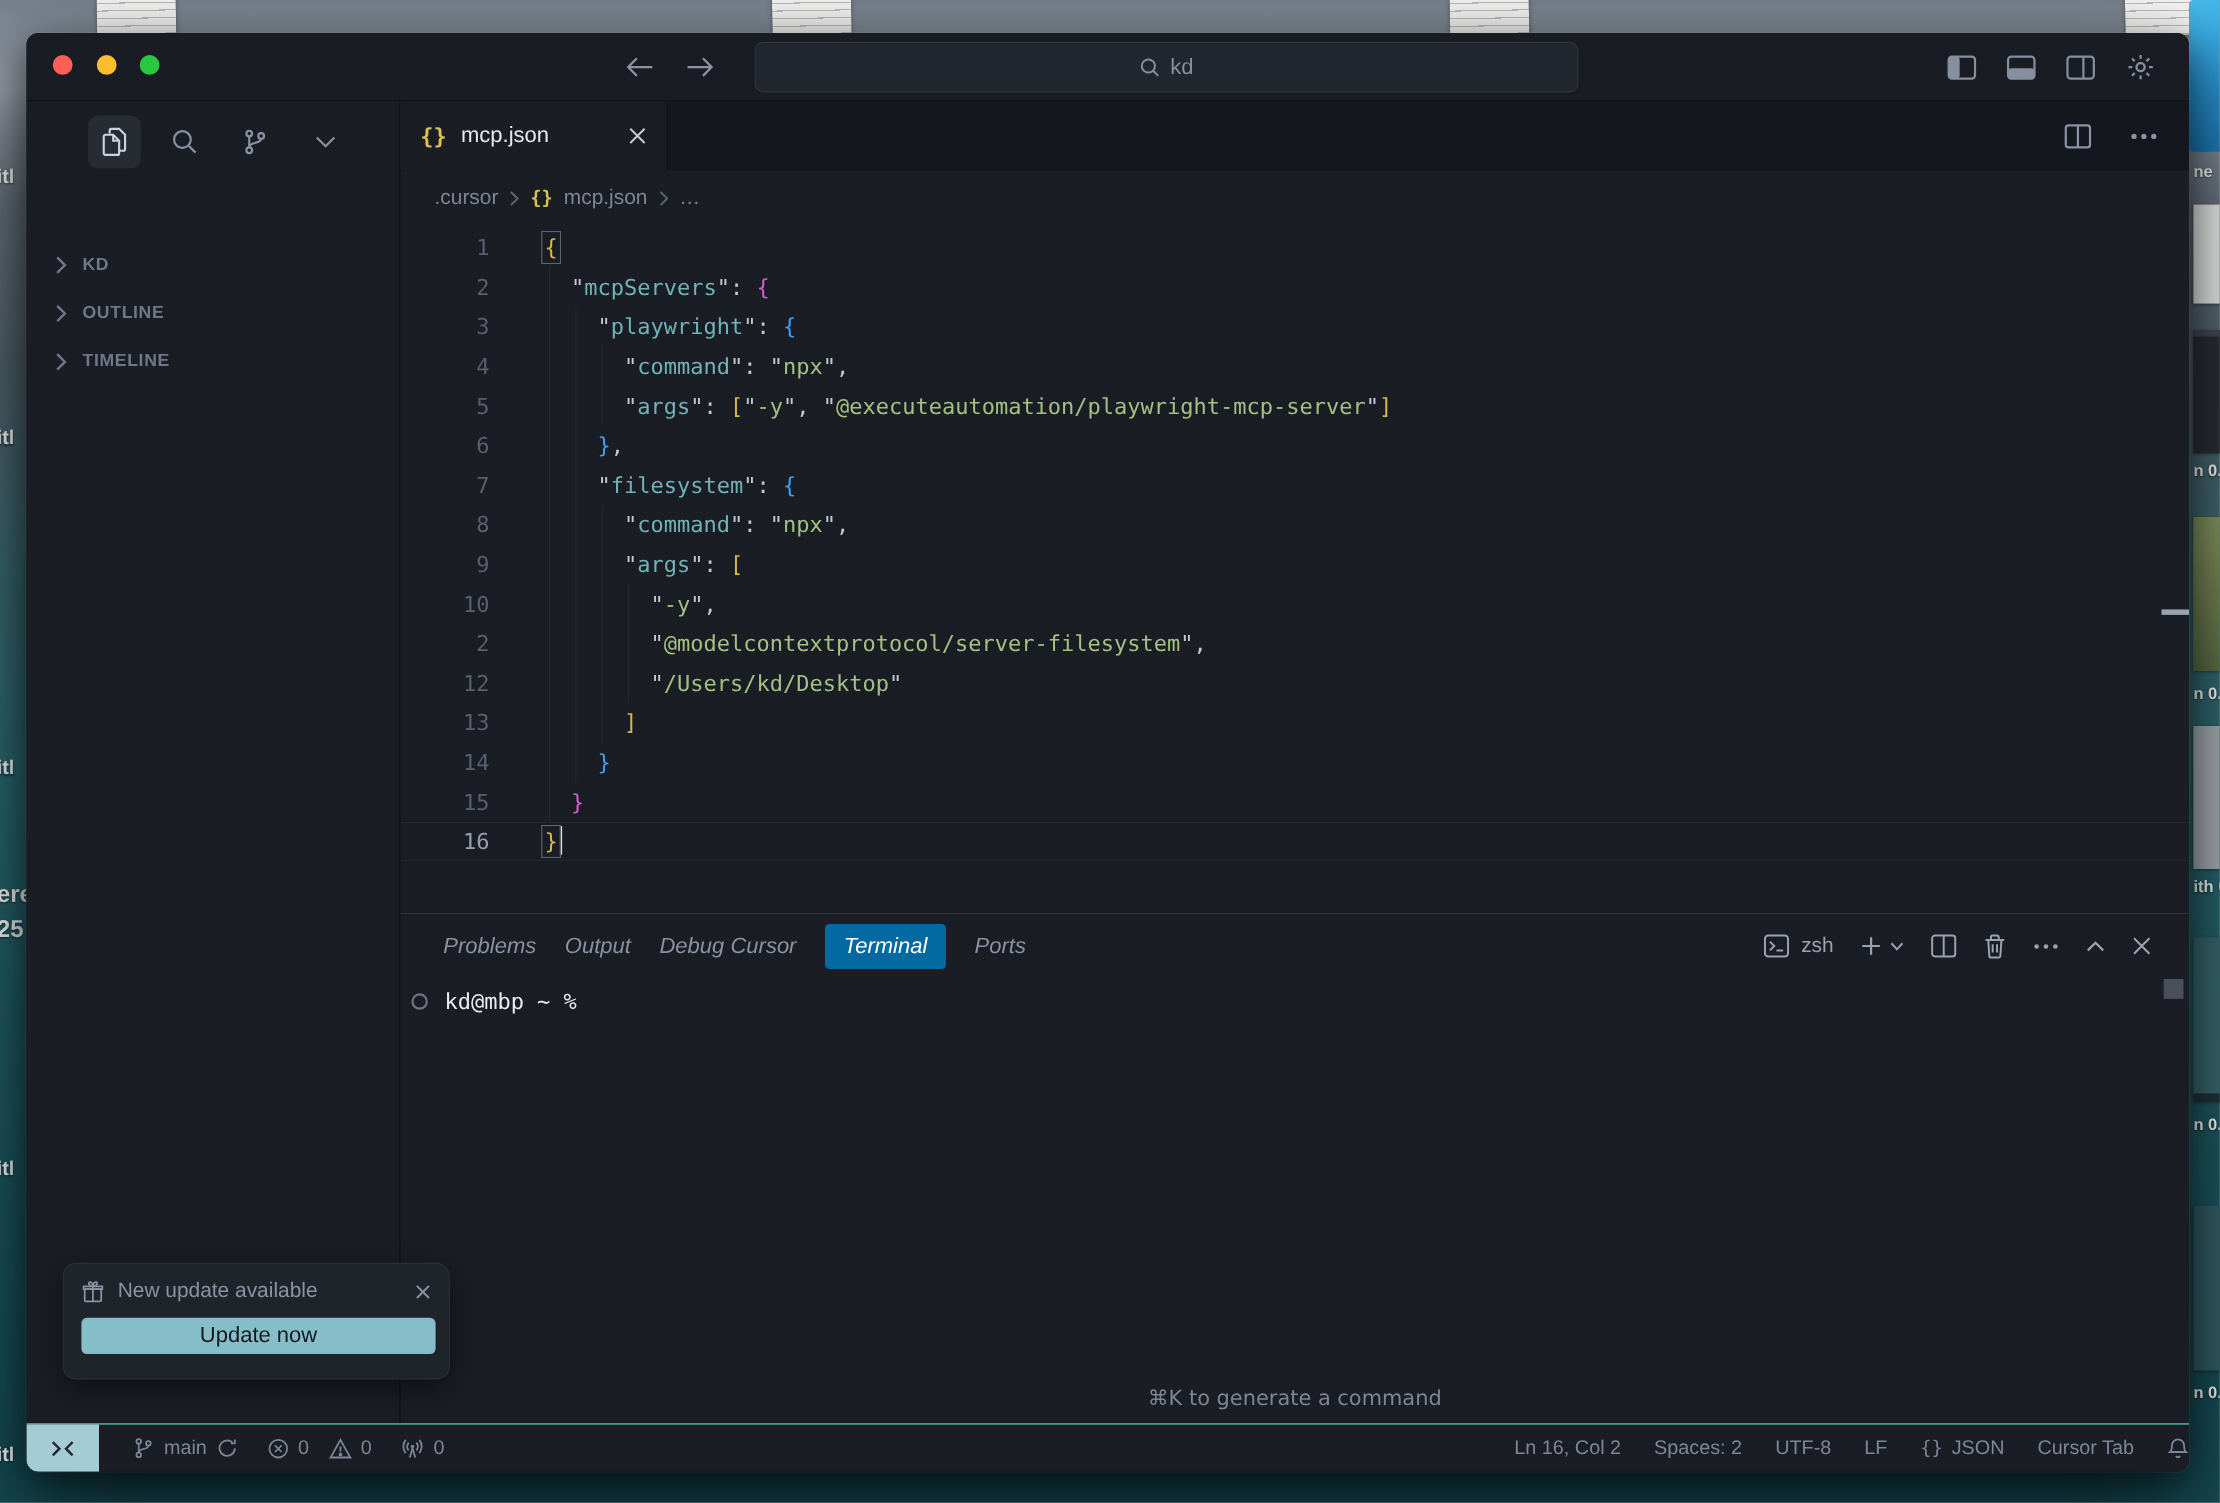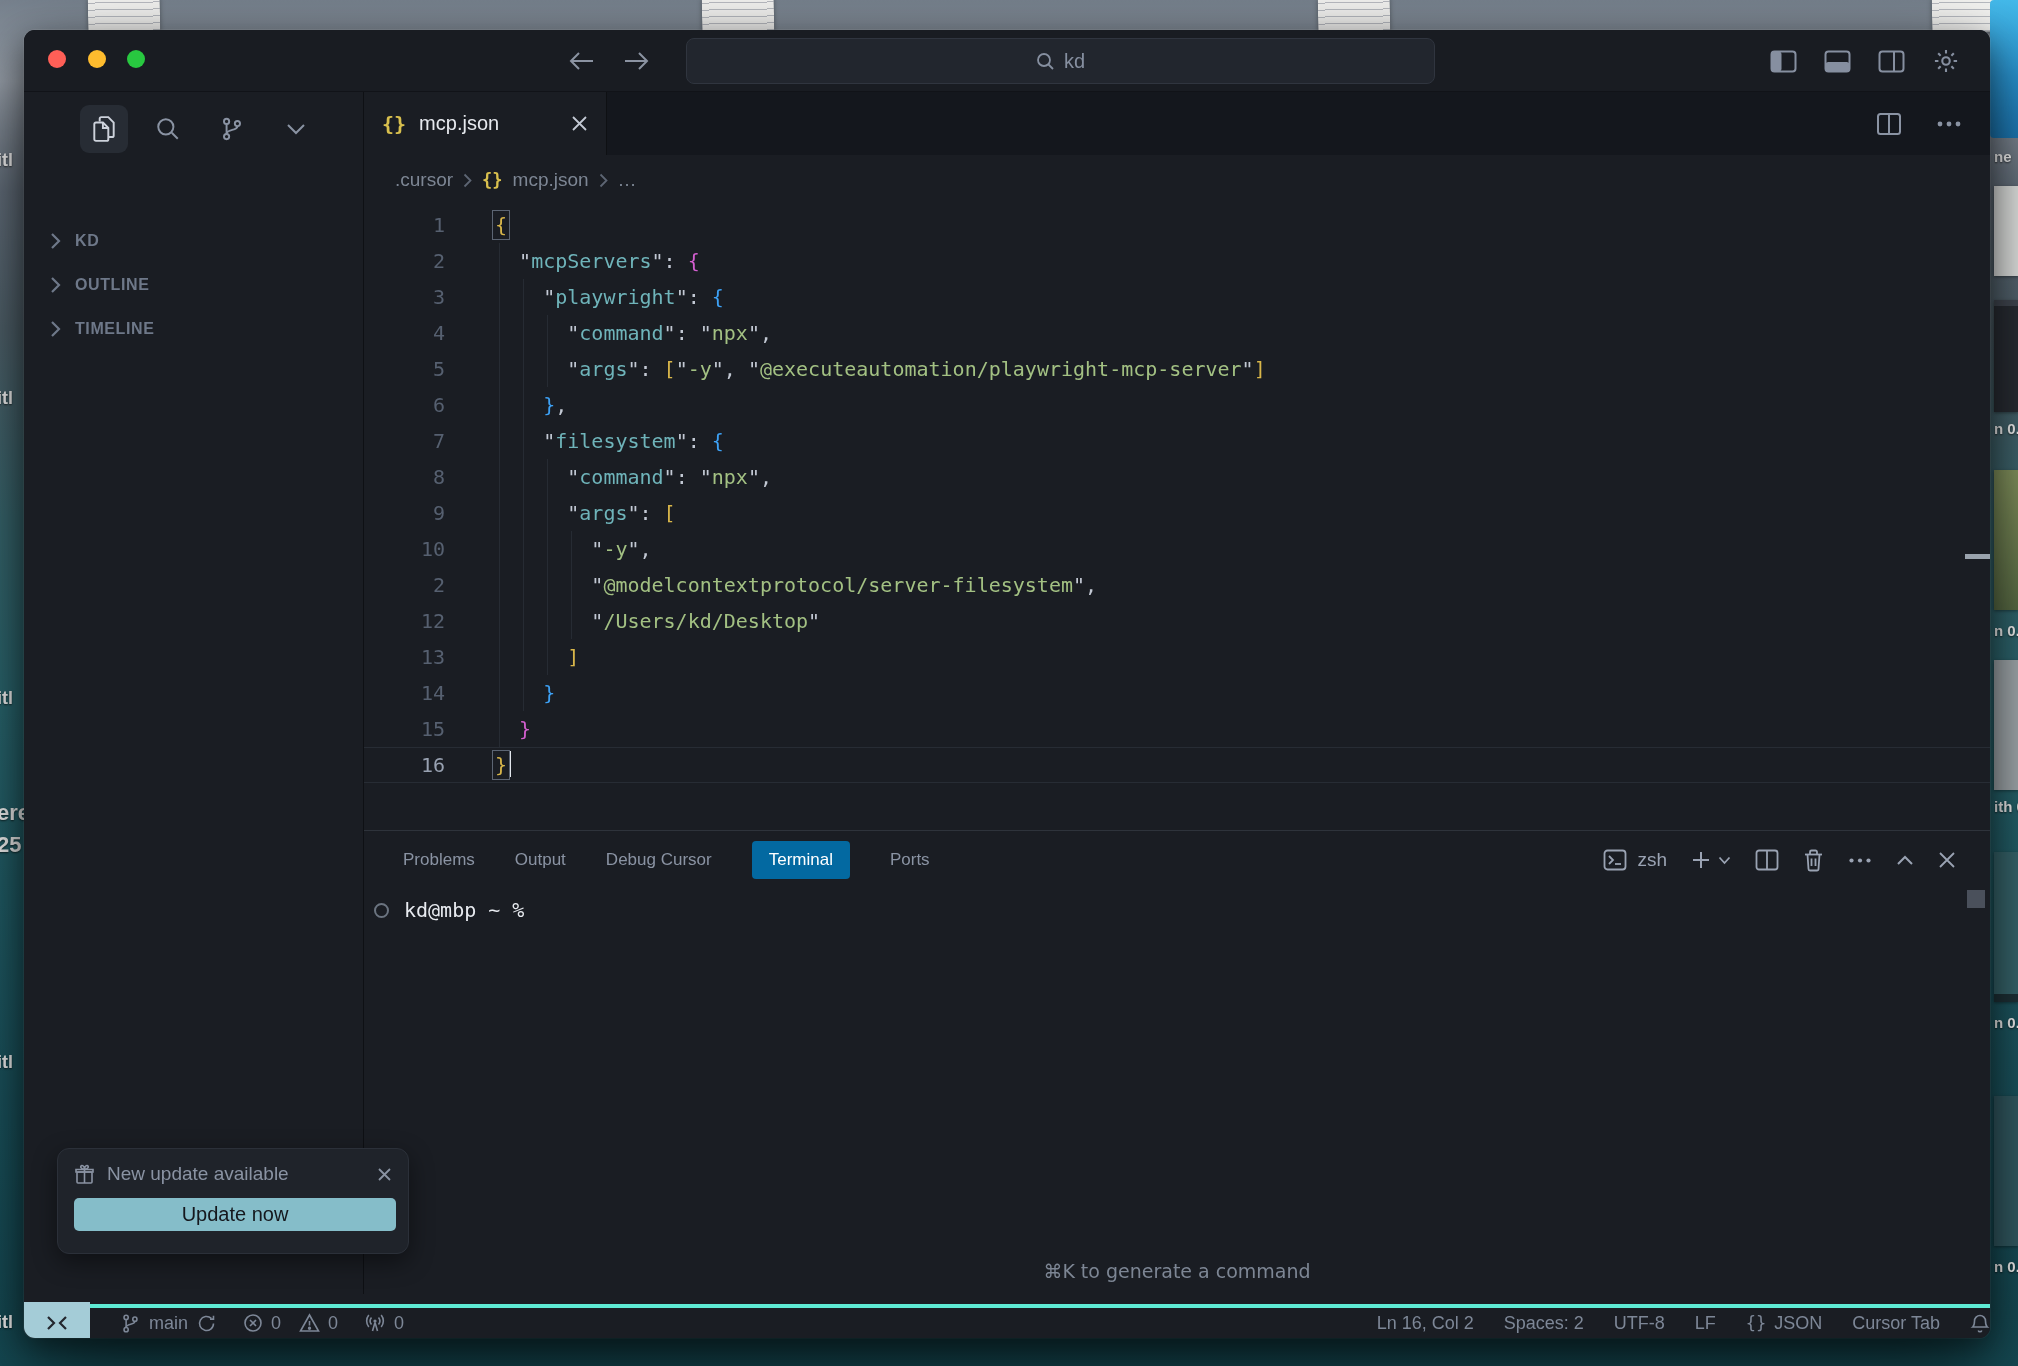--- a/index.html
+++ b/index.html
@@ -74,33 +74,33 @@
   .tk-b1 { color:#d8b64a; }
   .tk-b2 { color:#d45fd0; }
   .tk-b3 { color:#3da1f5; }
   .tk-match { outline:1px solid #5c6573; outline-offset:2px; }
   .caret { display:inline-block; width:2px; height:26px; background:#e2e6ec; vertical-align:-5px; margin-left:2px; }
   .guide { position:absolute; width:1px; background:#262b33; }
   .scroll-dash { position:absolute; right:0; top:462px; width:25px; height:5px; background:#9aa3ad; }
 
   
   .panel { position:absolute; left:0; right:0; top:738px; bottom:0; border-top:1px solid #2e333b; }
-  .panel-tabs { position:absolute; top:0; left:39px; height:58px; display:flex; align-items:center; gap:40px; color:#8a93a3; font-size:17px; }
+  .panel-tabs { position:absolute; top:0; left:39px; height:58px; display:flex; align-items:center; gap:26px; color:#8a93a3; font-size:20px;font-style:italic; }
   .panel-tab.active { background:#0369a1; color:#ffffff; padding:9px 17px; border-radius:4px; }
   .panel-controls { position:absolute; top:0; right:34px; height:58px; display:flex; align-items:center; gap:24px; color:#9aa3b3; font-size:19px; }
   .shell-group { display:flex; align-items:center; gap:10px; }
   .term-line { position:absolute; top:64px; left:10px; display:flex; align-items:center; gap:15px;
     font:20px/30px "DejaVu Sans Mono",monospace; color:#e8ebf0; }
   .term-circle { width:15px; height:15px; border-radius:50%; border:2px solid #6b7480; flex:none; }
   .panel-hint { position:absolute; bottom:12px; left:0; right:0; text-align:center; color:#7d8694;
     font:19px "DejaVu Sans", sans-serif; }
   .term-scroll { position:absolute; right:5px; top:860px; width:18px; height:18px; background:#4a505b; }
 
   
-  .statusbar { position:absolute; left:0; right:0; bottom:0; height:34px; border-top:4px solid #5eead4;
+  .statusbar { position:absolute; left:0; right:0; bottom:0; height:44px; border-top:1px solid #5eead4;
     display:flex; align-items:center; color:#7d8797; font-size:18px; background:#1a1d23; }
   .remote-badge { width:66px; height:43px; background:#a4ccd7; border-radius:0 0 0 11px;
     display:flex; align-items:center; justify-content:center; color:#23272e; flex:none; }
   .sb-group { display:flex; align-items:center; gap:8px; }
   .sb-left { display:flex; align-items:center; gap:26px; margin-left:30px; }
   .sb-right { margin-left:auto; display:flex; align-items:center; gap:30px; }
   .sb-lang { display:flex; align-items:center; gap:8px; }
   .sb-lang-icon { font:17px "DejaVu Sans Mono",monospace; }
 
   

